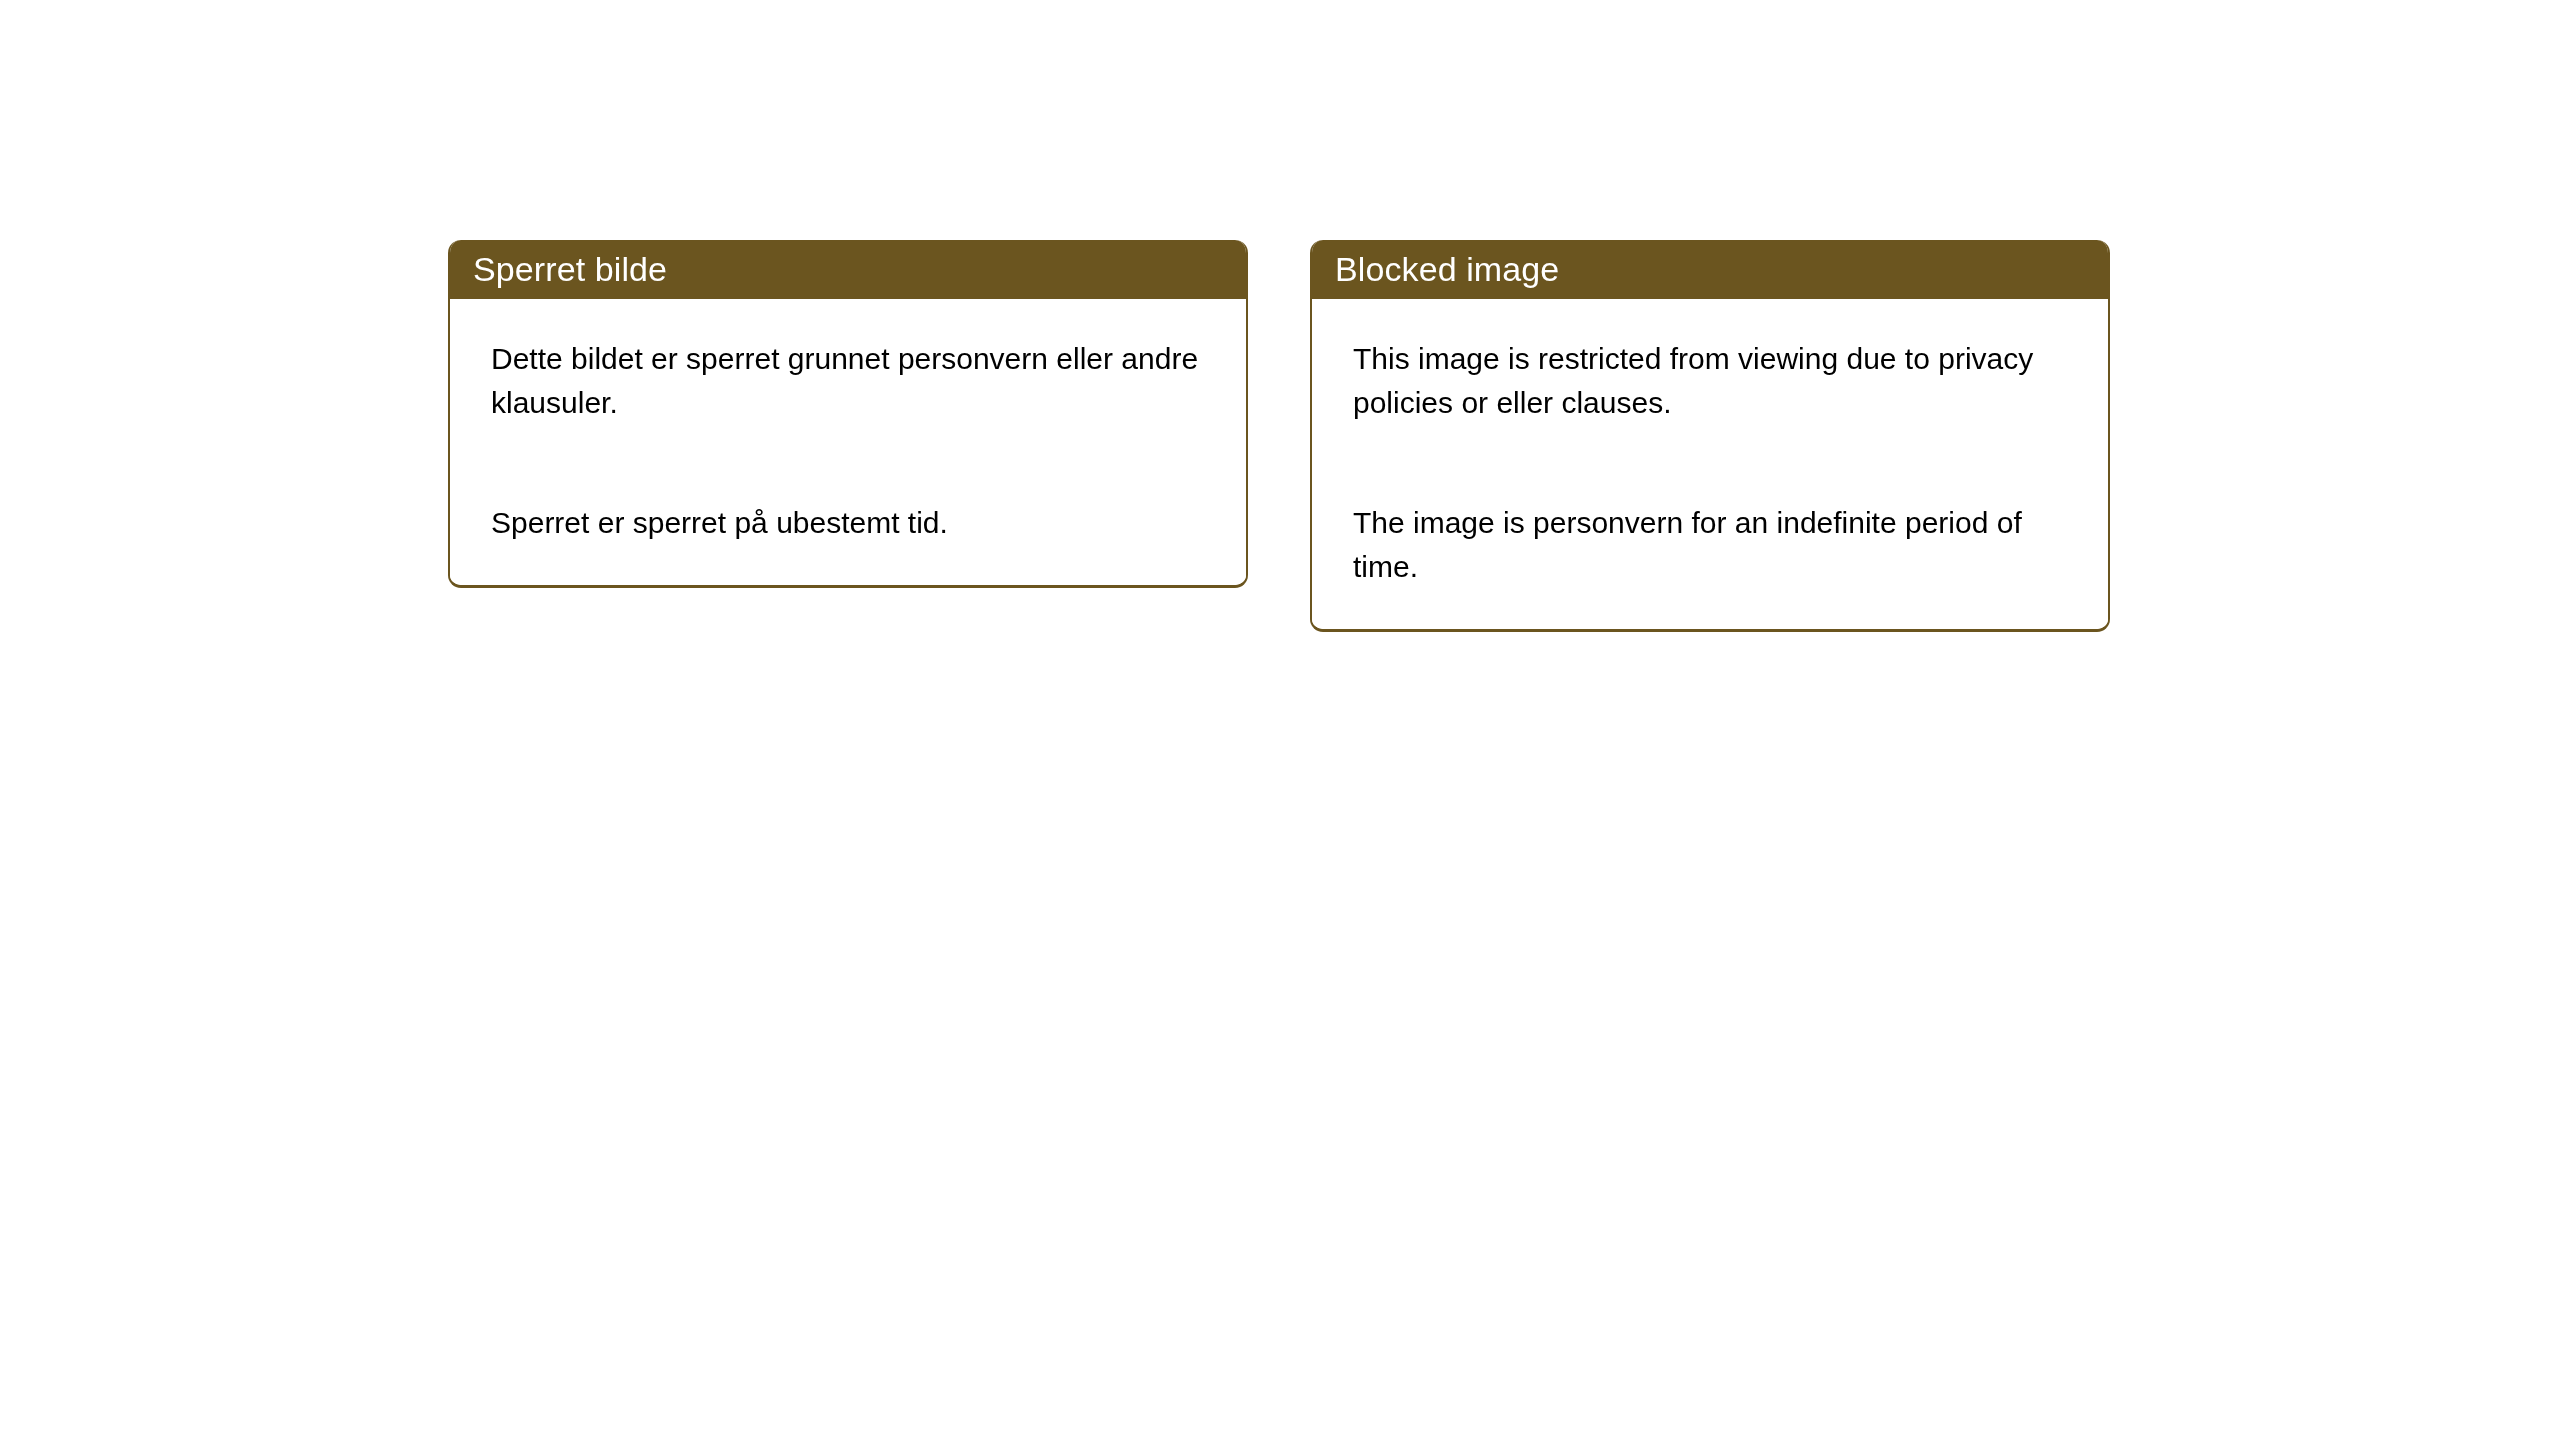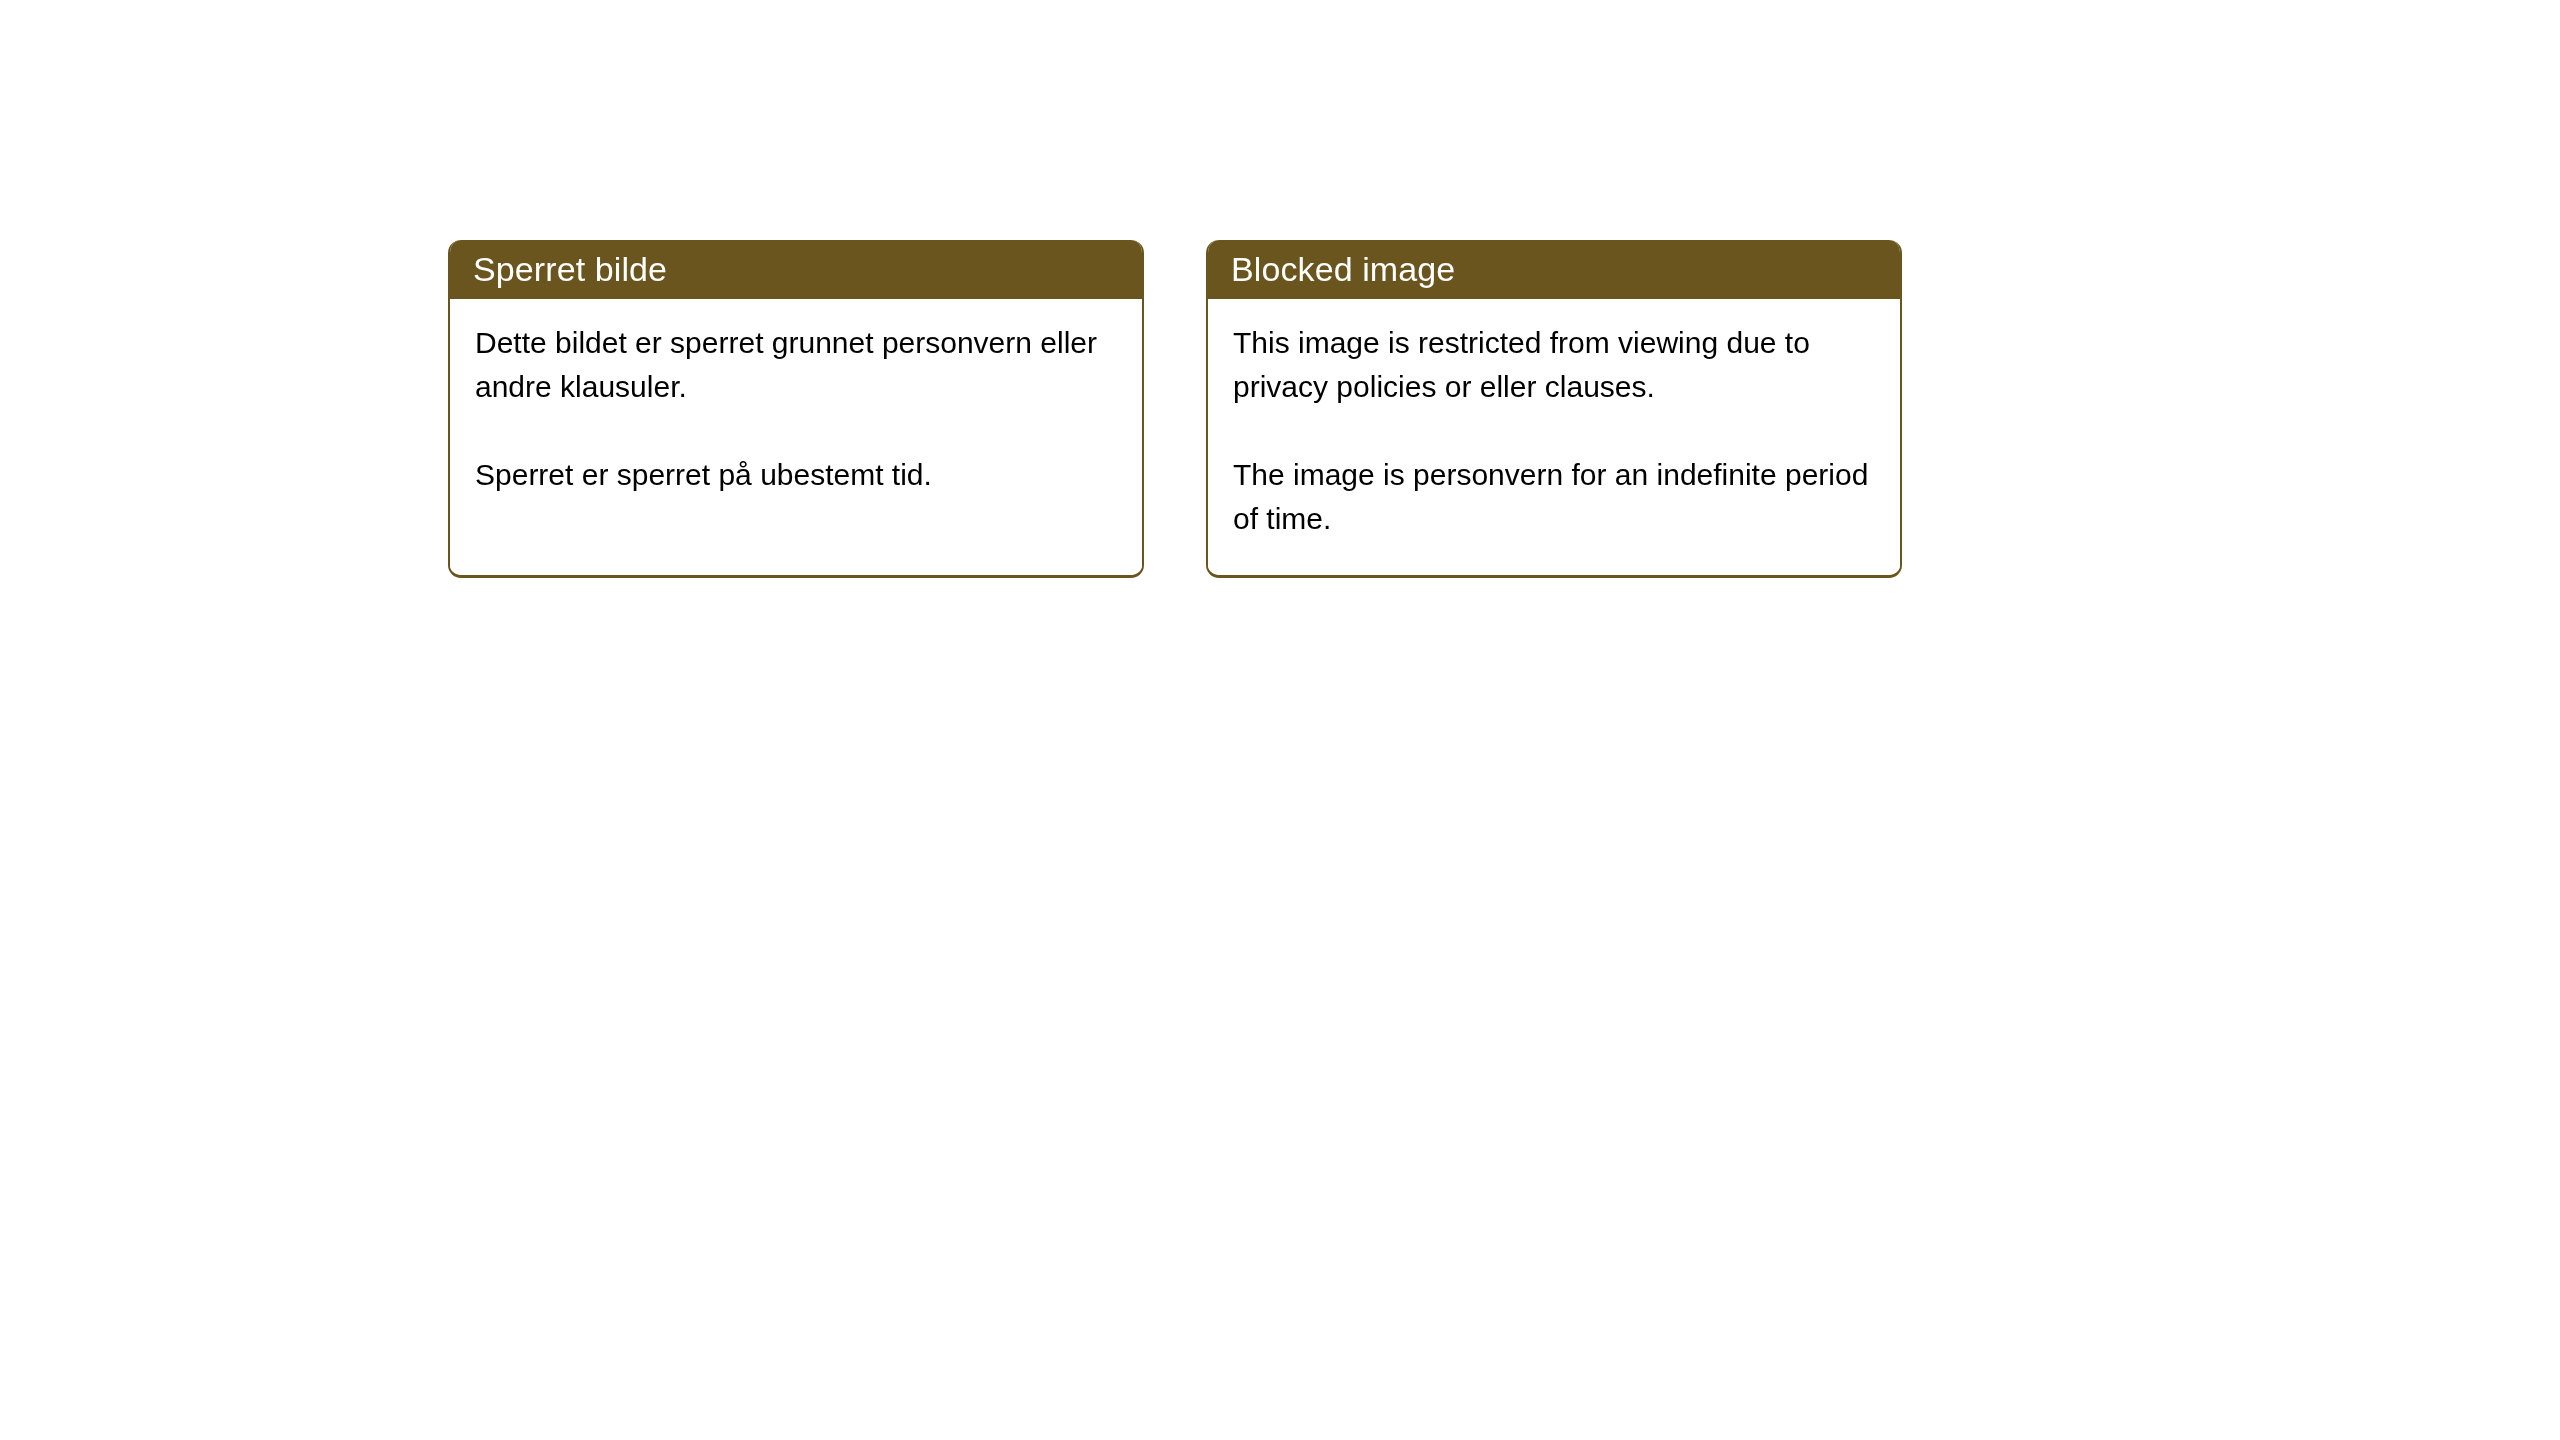--- a/index.html
+++ b/index.html
@@ -19,21 +19,21 @@
     position: absolute;
     left: 448px;
     top: 240px;
     display: flex;
     flex-direction: row;
     align-items: flex-start;
     gap: 62px;
   }
 
   .notice-card {
-    width: 696px;
+    width: 800px;
     box-sizing: border-box;
     background: #ffffff;
     border-radius: 13px;
     border-left: 2px solid #6b551f;
     border-right: 2px solid #6b551f;
     border-bottom: 3px solid #6b551f;
     border-top: 0;
     overflow: hidden;
     display: flex;
     flex-direction: column;
@@ -64,21 +64,21 @@
     flex: 1 1 auto;
     padding: 22px 24px 24px 25px;
     box-sizing: border-box;
     background: #ffffff;
   }
 
   .body-paragraph {
     color: #000000;
     font-size: 30px;
     line-height: 44px;
-    margin: 0;
+    margin: 16px;
     font-weight: normal;
   }
 
   .paragraph-gap {
     height: 44px;
   }
 </style>
 </head>
 <body>
 

